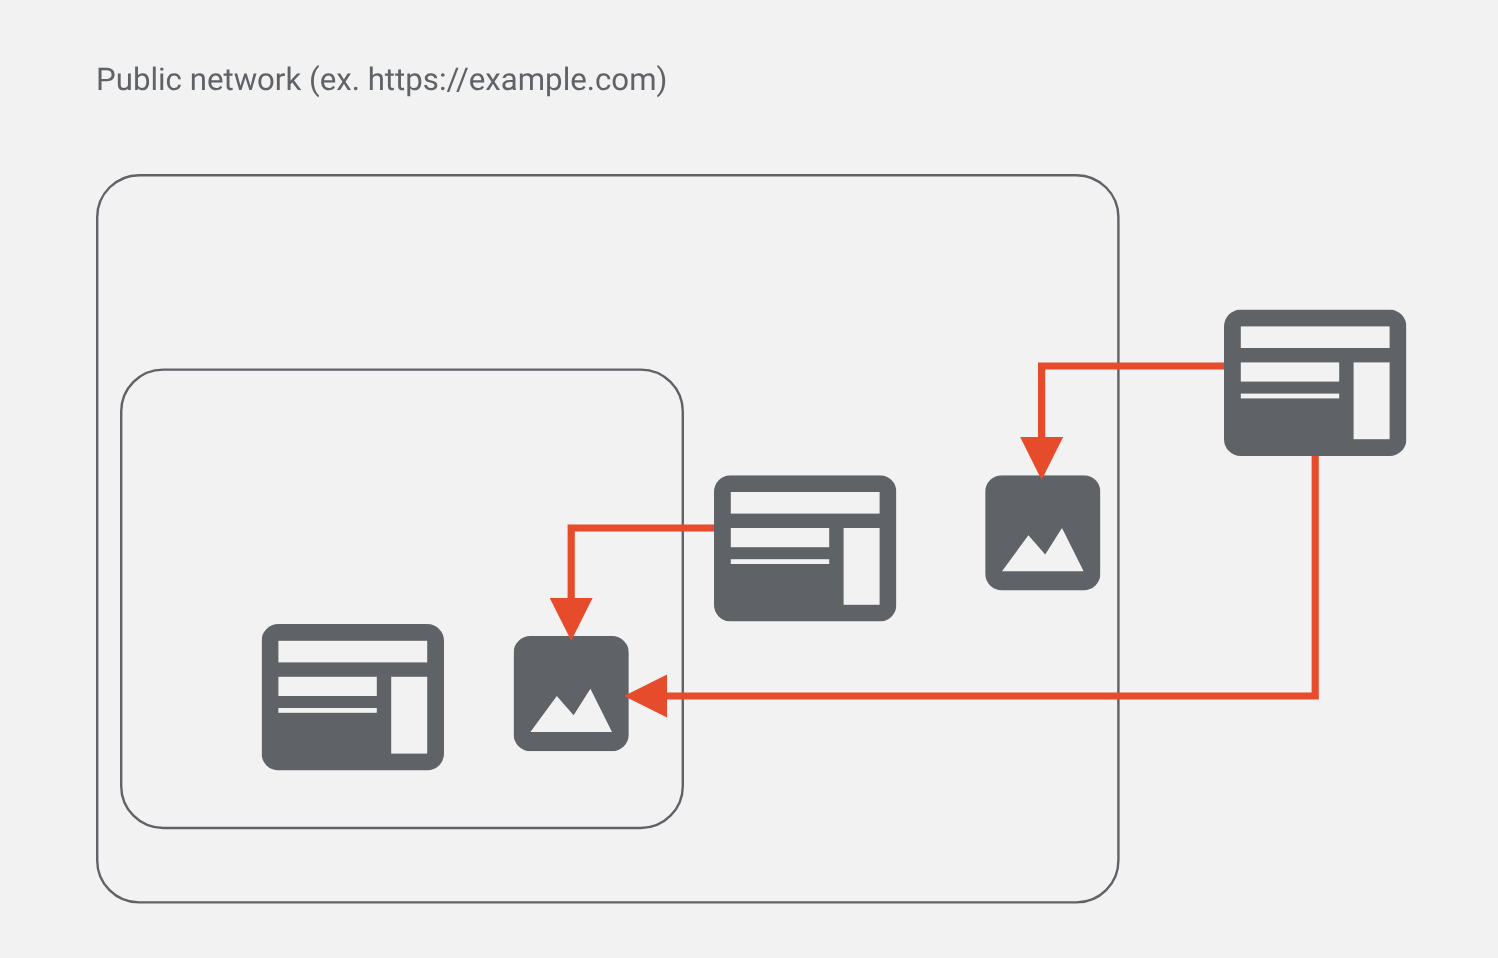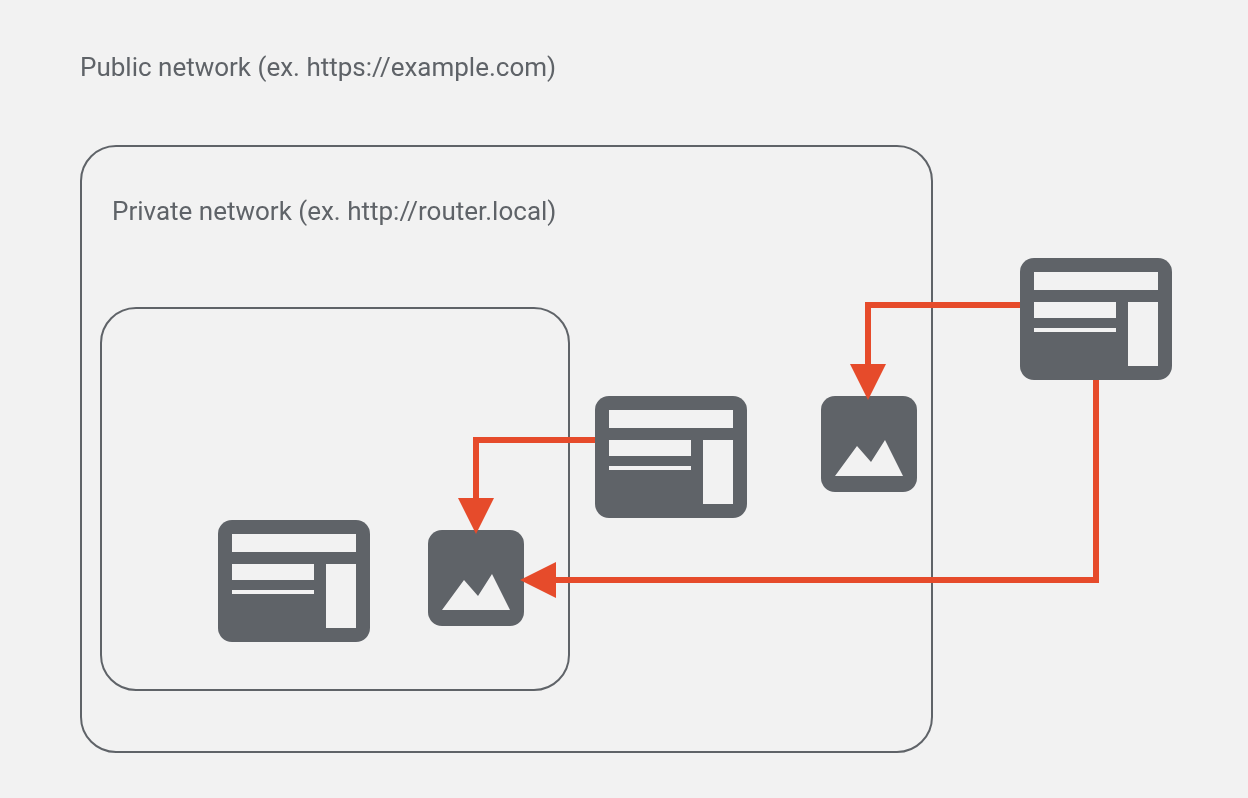--- a/index.html
+++ b/index.html
@@ -41,21 +41,20 @@
   }
 </style>
 </head>
 <body>
 
 <div class="stage">
 
   <div class="label" style="left:80px; top:52px;">Public network (ex. https://example.com)</div>
 
   <div class="box" style="left:80px; top:145px; width:853px; height:608px;"></div>
-  <div class="label" style="left:112px; top:196px;">Private network (ex. http://router.local)</div>
 
   <div class="box" style="left:100px; top:307px; width:470px; height:384px;"></div>
 
   <div class="icon" style="left:1020px; top:258px; width:152px; height:122px;">
     <svg viewBox="0 0 152 122" width="152" height="122">
       <rect x="0" y="0" width="152" height="122" rx="14" fill="#5f6368"></rect>
       <rect x="14" y="14" width="124" height="18" fill="#f2f2f2"></rect>
       <rect x="14" y="44" width="82" height="16" fill="#f2f2f2"></rect>
       <rect x="14" y="70" width="82" height="4" fill="#f2f2f2"></rect>
       <rect x="108" y="44" width="30" height="64" fill="#f2f2f2"></rect>

